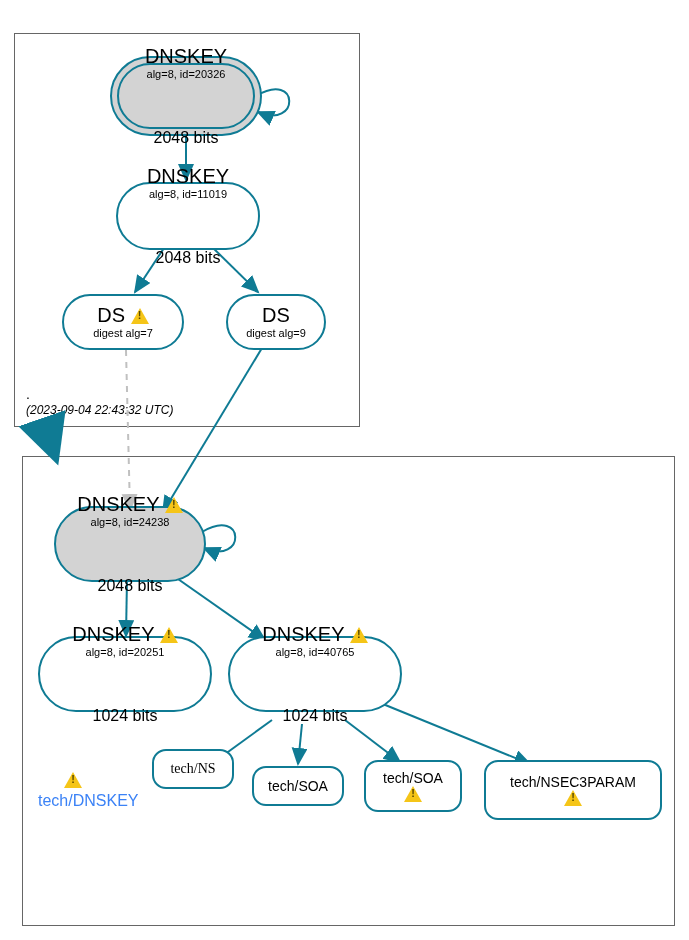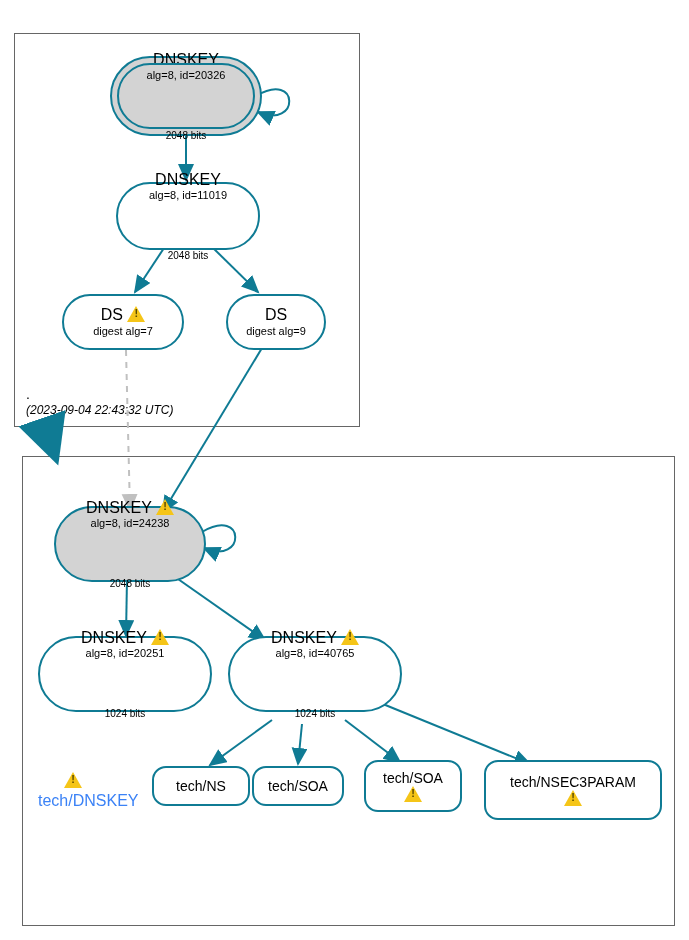--- a/index.html
+++ b/index.html
@@ -45,23 +45,23 @@
   }
   .node.double::before {
     
     content: "";
     position: absolute;
     left: 5px; right: 5px; top: 5px; bottom: 5px;
     border: 2px solid #0f7b94;
     border-radius: 999px;
   }
   .node.fill-grey { background: #d3d3d3; }
-  .node .t1 { font-size: 16px; }
+  .node .t1 { font-size: 20px; }
   .node .t2 { font-size: 11px; }
-  .node .t3 { font-size: 10px; margin-top: 48px; }
+  .node .t3 { font-size: 16px; margin-top: 48px; }
 
   .rrset {
     position: absolute;
     border: 2px solid #0f7b94;
     border-radius: 14px;
     box-sizing: border-box;
     display: flex;
     flex-direction: column;
     align-items: center;
     justify-content: center;
@@ -213,21 +213,21 @@
     </div>
     <div class="t2">alg=8, id=40765</div>
     <div class="t3">1024 bits</div>
   </div>
 
   <div style="position:absolute; left:64px; top:772px;">
     <span class="warn-icon"></span>
   </div>
   <div class="dnskey-ghost" style="left:38px; top:792px;">tech/DNSKEY</div>
 
-  <div class="rrset" style="left:152px; top:766px; width:98px; height:40px;">
+  <div class="rrset" style="left:152px; top:749px; width:82px; height:40px;font-family:Liberation Serif, serif;">
     <span>tech/NS</span>
   </div>
   <div class="rrset" style="left:252px; top:766px; width:92px; height:40px;">
     <span>tech/SOA</span>
   </div>
   <div class="rrset" style="left:364px; top:760px; width:98px; height:52px;">
     <span>tech/SOA</span>
     <span class="warn-icon"></span>
   </div>
   <div class="rrset" style="left:484px; top:760px; width:178px; height:60px;">

